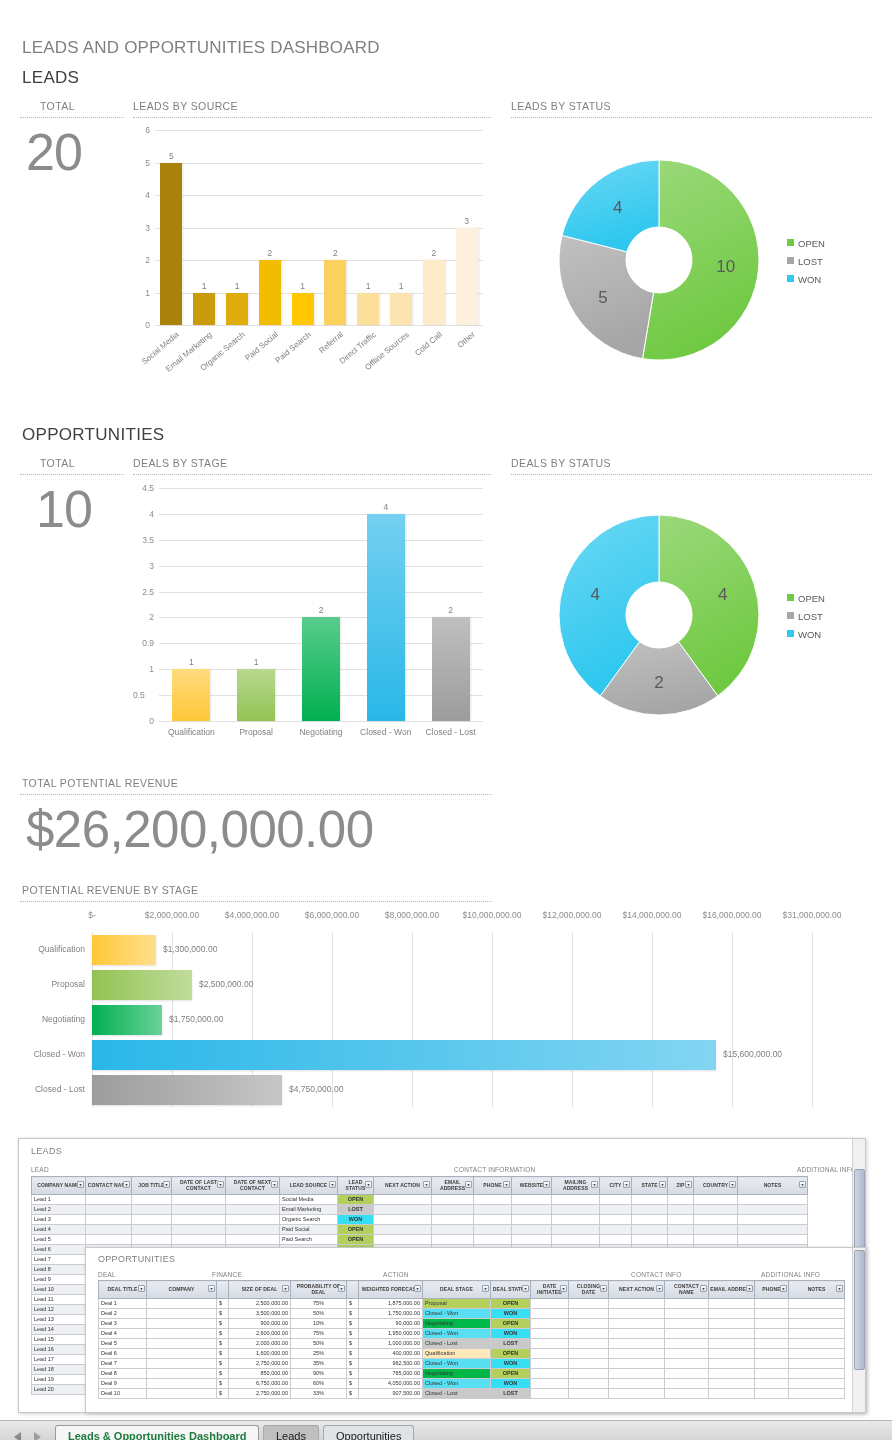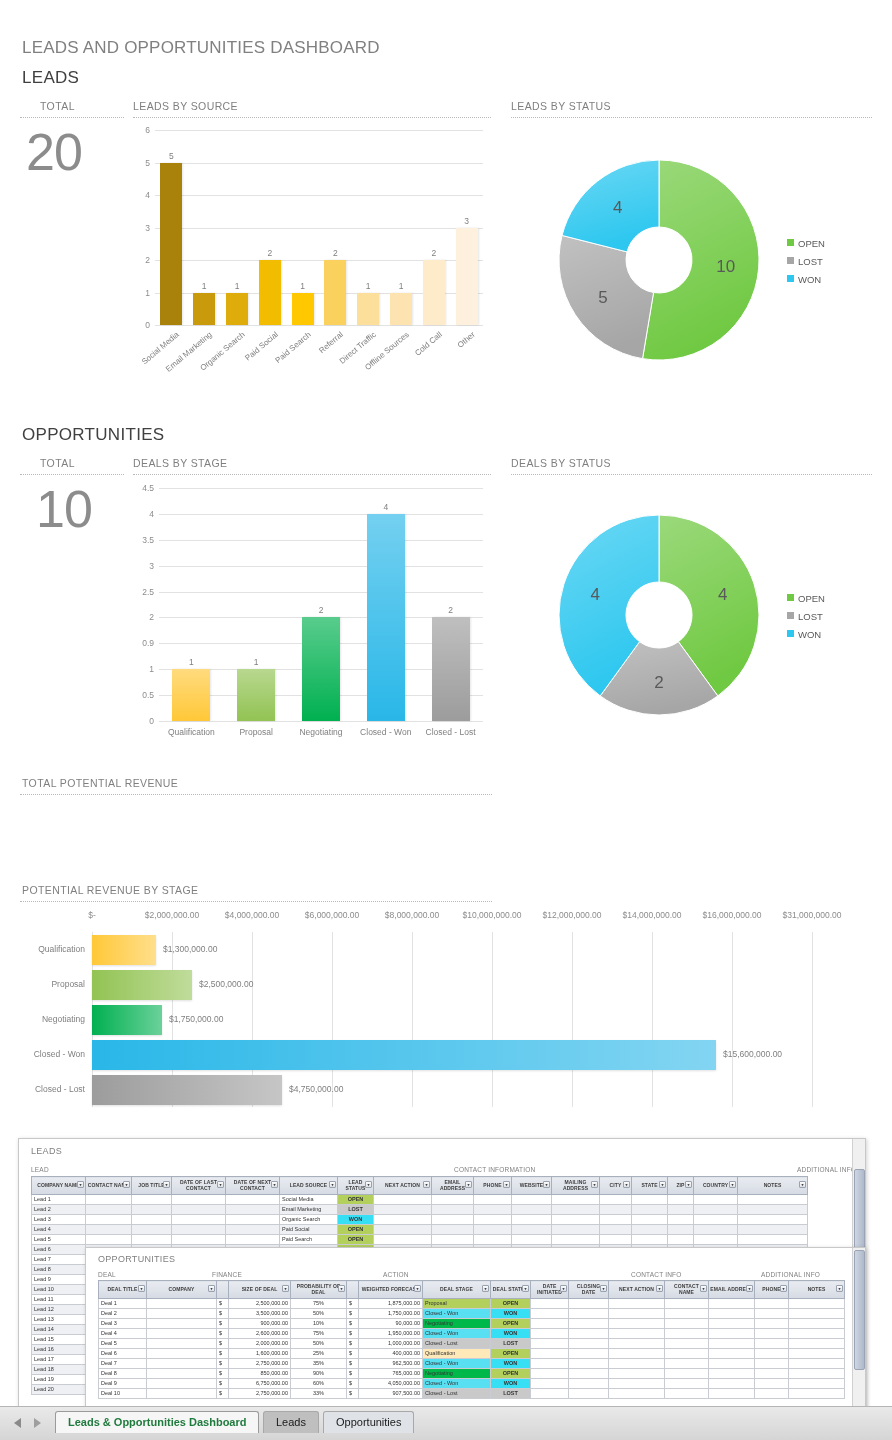--- a/index.html
+++ b/index.html
@@ -118,21 +118,21 @@
   .vscroll {
     position: absolute; width: 13px;
     background: #f0f0f0; border-left: 1px solid #d0d0d0;
   }
   .vscroll-thumb {
     position: absolute; left: 1px; width: 11px;
     background: linear-gradient(90deg,#ced6e2,#aeb9cb);
     border: 1px solid #9aa4b4; border-radius: 2px;
   }
   .tabbar {
-    position: absolute; left: 0; bottom: 0; width: 892px; height: 34px;
+    position: absolute; left: 0; bottom: 0; width: 892px; height: 20px;
     background: linear-gradient(#e9e9e9, #d5d5d5);
     border-top: 1px solid #b5b5b5;
     text-decoration: underline;
   }
   .tab {
     position: absolute; top: 4px; height: 22px;
     font-size: 11px; line-height: 21px; text-align: center;
     border: 1px solid #a8a8a8; border-bottom: none;
     border-radius: 3px 3px 0 0; padding: 0 12px;
   }
@@ -244,21 +244,21 @@
   <div class="panel-label" style="left:40px; top:457px;">TOTAL</div>
   <div class="dotted-rule" style="left:20px; top:474px; width:104px;"></div>
   <div class="big-number" style="left:36px; top:479px;">10</div>
 
   <div class="panel-label" style="left:133px; top:457px;">DEALS BY STAGE</div>
   <div class="dotted-rule" style="left:133px; top:474px; width:358px;"></div>
   <div class="chart-box" id="chart-deals-stage" style="left:133px; top:478px; width:358px; height:275px;">
       <div class="gridline" style="left:26px; top:243px; width:324px;"></div>
       <div class="axis-label" style="left:0px; top:238px; width:21px; text-align:right;">0</div>
       <div class="gridline" style="left:26px; top:217.11111111111111px; width:324px;"></div>
-      <div class="axis-label" style="left:0px; top:212.11111111111111px; width:21px; text-align:right;">0.5</div>
+      <div class="axis-label" style="left:0px; top:212.11111111111111px; width:21px; text-align:left;">0.5</div>
       <div class="gridline" style="left:26px; top:191.22222222222223px; width:324px;"></div>
       <div class="axis-label" style="left:0px; top:186.22222222222223px; width:21px; text-align:right;">1</div>
       <div class="gridline" style="left:26px; top:165.33333333333334px; width:324px;"></div>
       <div class="axis-label" style="left:0px; top:160.33333333333334px; width:21px; text-align:right;">0.9</div>
       <div class="gridline" style="left:26px; top:139.44444444444446px; width:324px;"></div>
       <div class="axis-label" style="left:0px; top:134.44444444444446px; width:21px; text-align:right;">2</div>
       <div class="gridline" style="left:26px; top:113.55555555555554px; width:324px;"></div>
       <div class="axis-label" style="left:0px; top:108.55555555555554px; width:21px; text-align:right;">2.5</div>
       <div class="gridline" style="left:26px; top:87.66666666666669px; width:324px;"></div>
       <div class="axis-label" style="left:0px; top:82.66666666666669px; width:21px; text-align:right;">3</div>
@@ -310,20 +310,21 @@
         <path d="M89.2214747707527 215.90169943749476 A100 100 0 0 1 147.99999999999997 35 L148 102 A33 33 0 0 0 128.6030866743484 161.69756081437328 Z" fill="url(#chart-deals-status-g2)" stroke="#ffffff" stroke-width="1"></path>
         <text x="84.2792134082247" y="120.2958613768785" text-anchor="middle" font-size="17" font-family="&quot;Liberation Sans&quot;, sans-serif" fill="#595959">4</text>
       </svg>
       <div class="legend-item" style="left:276px; top:113px;"><span class="legend-swatch" style="background:#70c942;"></span><span>OPEN</span></div>
       <div class="legend-item" style="left:276px; top:131px;"><span class="legend-swatch" style="background:#a6a6a6;"></span><span>LOST</span></div>
       <div class="legend-item" style="left:276px; top:149px;"><span class="legend-swatch" style="background:#2dc7ef;"></span><span>WON</span></div>
     </div>
 
   <div class="panel-label" style="left:22px; top:777px;">TOTAL POTENTIAL REVENUE</div>
   <div class="dotted-rule" style="left:20px; top:794px; width:472px;"></div>
+  <div class="mega-number" style="left:26px; top:800px;">$26,200,000.00</div>
 
   <div class="panel-label" style="left:22px; top:884px;">POTENTIAL REVENUE BY STAGE</div>
   <div class="dotted-rule" style="left:20px; top:901px; width:472px;"></div>
   <div class="chart-box" id="chart-revenue-stage" style="left:20px; top:906px; width:852px; height:215px;">
       <div class="vgridline" style="left:72px; top:26px; height:175px;"></div>
       <div class="axis-label" style="left:27px; top:4px; width:90px; text-align:center;">$-</div>
       <div class="vgridline" style="left:152px; top:26px; height:175px;"></div>
       <div class="axis-label" style="left:107px; top:4px; width:90px; text-align:center;">$2,000,000.00</div>
       <div class="vgridline" style="left:232px; top:26px; height:175px;"></div>
       <div class="axis-label" style="left:187px; top:4px; width:90px; text-align:center;">$4,000,000.00</div>

